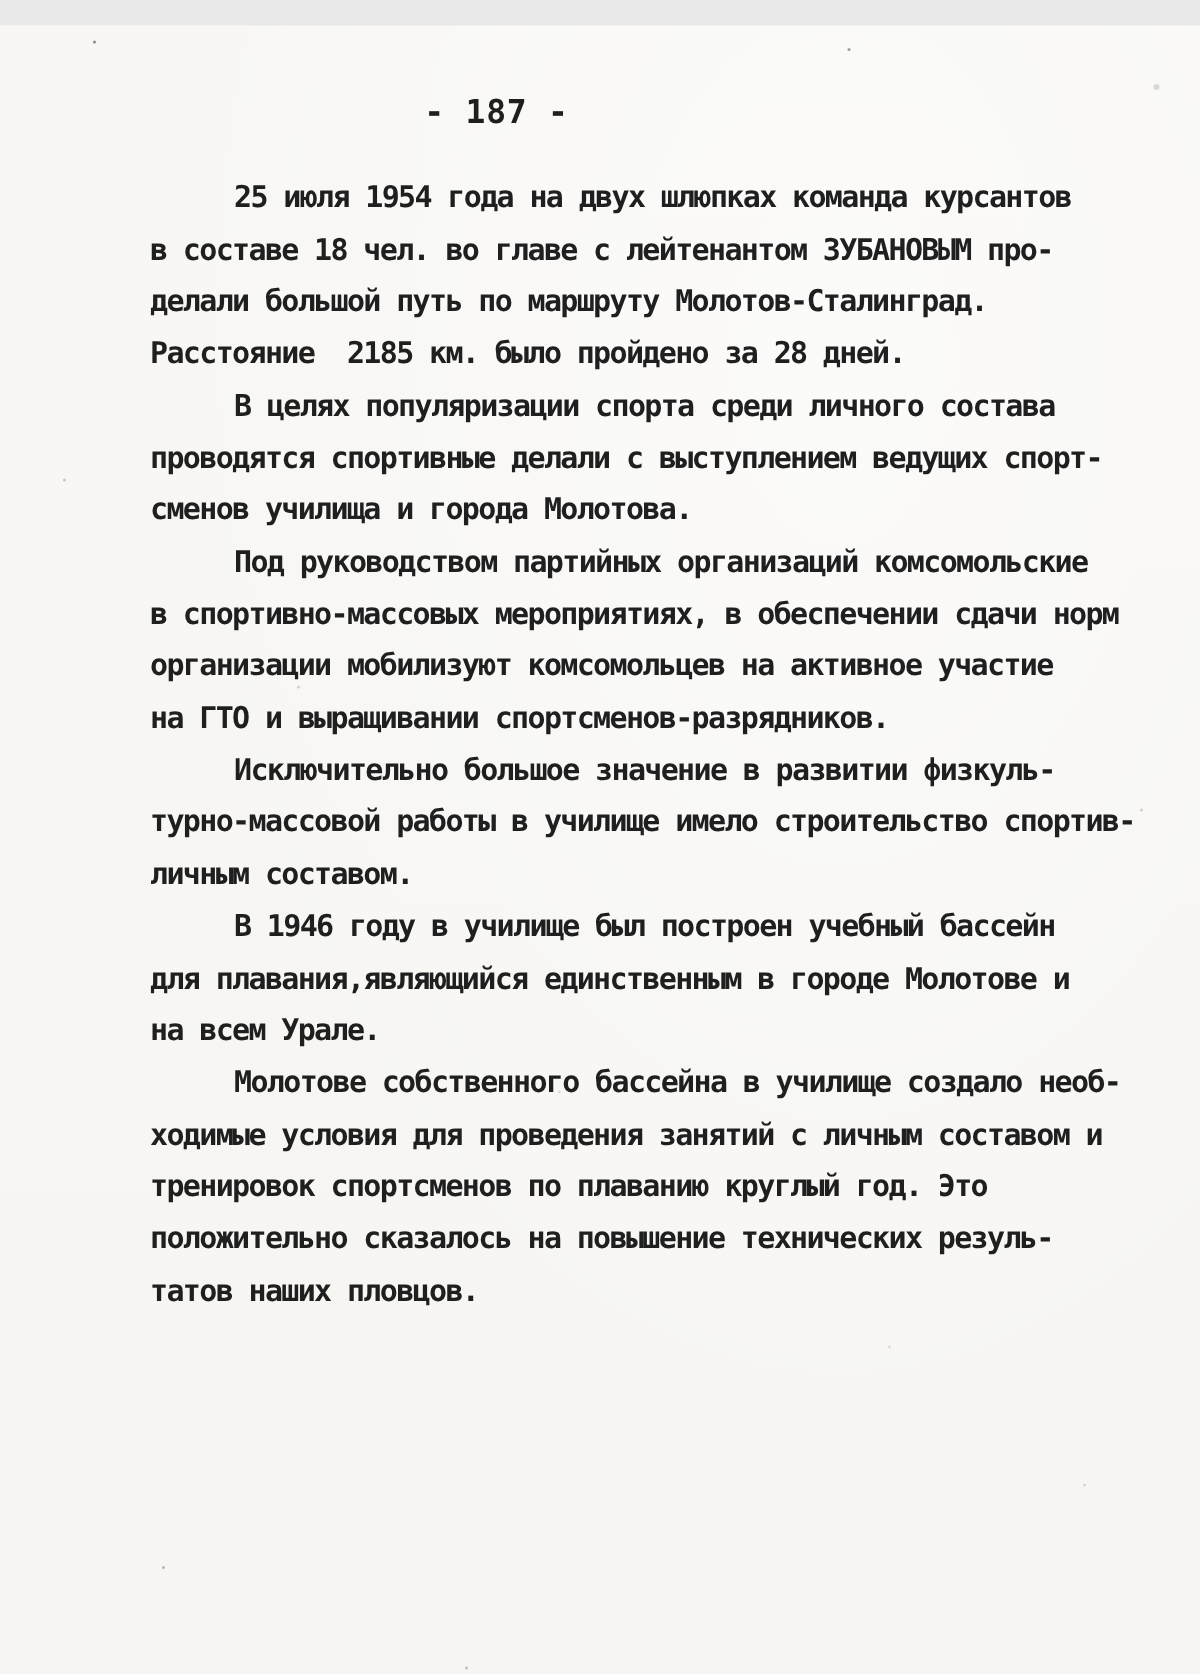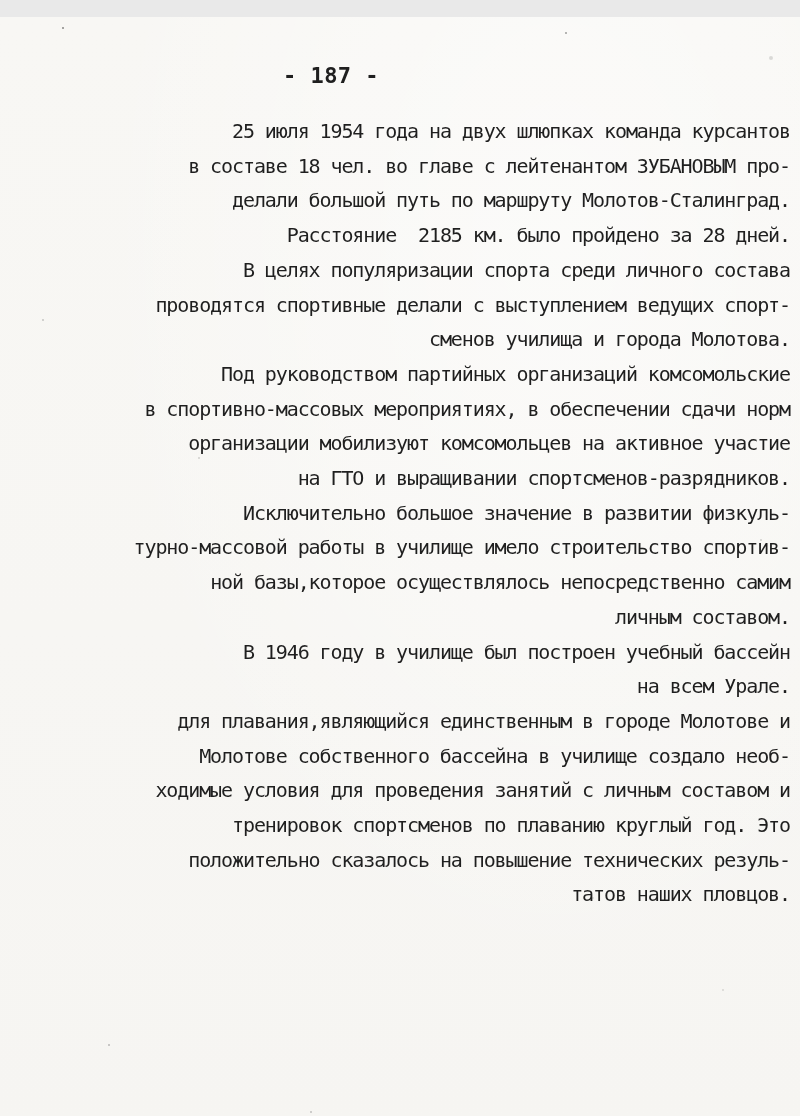--- a/index.html
+++ b/index.html
@@ -27,24 +27,23 @@
     font-size: 22px;
     font-weight: bold;
     letter-spacing: 0.5px;
     white-space: pre;
   }
   .doc-body {
     position: absolute;
     left: 100px; top: 97px;
     width: 690px;
     font-size: 20px;
-    font-weight: normal;
+    font-weight: bold;
     line-height: 34.7px;
     letter-spacing: -1.1px;
-    text-align: right;
   }
   .paragraph { margin: 0; }
   .line { white-space: pre; }
   .line.first { text-indent: 56px; }
   
   .noise { position: absolute; left: 0; top: 0; width: 100%; height: 100%; pointer-events: none; }
   .noise::before {
     content: "";
     position: absolute;
     left: 62px; top: 10px;
@@ -85,27 +84,26 @@
       </div>
       <div class="paragraph">
         <div class="line first">Под руководством партийных организаций комсомольские</div>
         <div class="line">в спортивно-массовых мероприятиях, в обеспечении сдачи норм</div>
         <div class="line">организации мобилизуют комсомольцев на активное участие</div>
         <div class="line">на ГТО и выращивании спортсменов-разрядников.</div>
       </div>
       <div class="paragraph">
         <div class="line first">Исключительно большое значение в развитии физкуль-</div>
         <div class="line">турно-массовой работы в училище имело строительство спортив-</div>
-        <div class="line">ной базы,которое осуществлялось непосредственно самим</div>
         <div class="line">личным составом.</div>
       </div>
       <div class="paragraph">
         <div class="line first">В 1946 году в училище был построен учебный бассейн</div>
+        <div class="line">для плавания,являющийся единственным в городе Молотове и</div>
         <div class="line">на всем Урале.</div>
-        <div class="line">для плавания,являющийся единственным в городе Молотове и</div>
       </div>
       <div class="paragraph">
         <div class="line first">Молотове собственного бассейна в училище создало необ-</div>
         <div class="line">ходимые условия для проведения занятий с личным составом и</div>
         <div class="line">тренировок спортсменов по плаванию круглый год. Это</div>
         <div class="line">положительно сказалось на повышение технических резуль-</div>
         <div class="line">татов наших пловцов.</div>
       </div>
     </div>
 </div>

